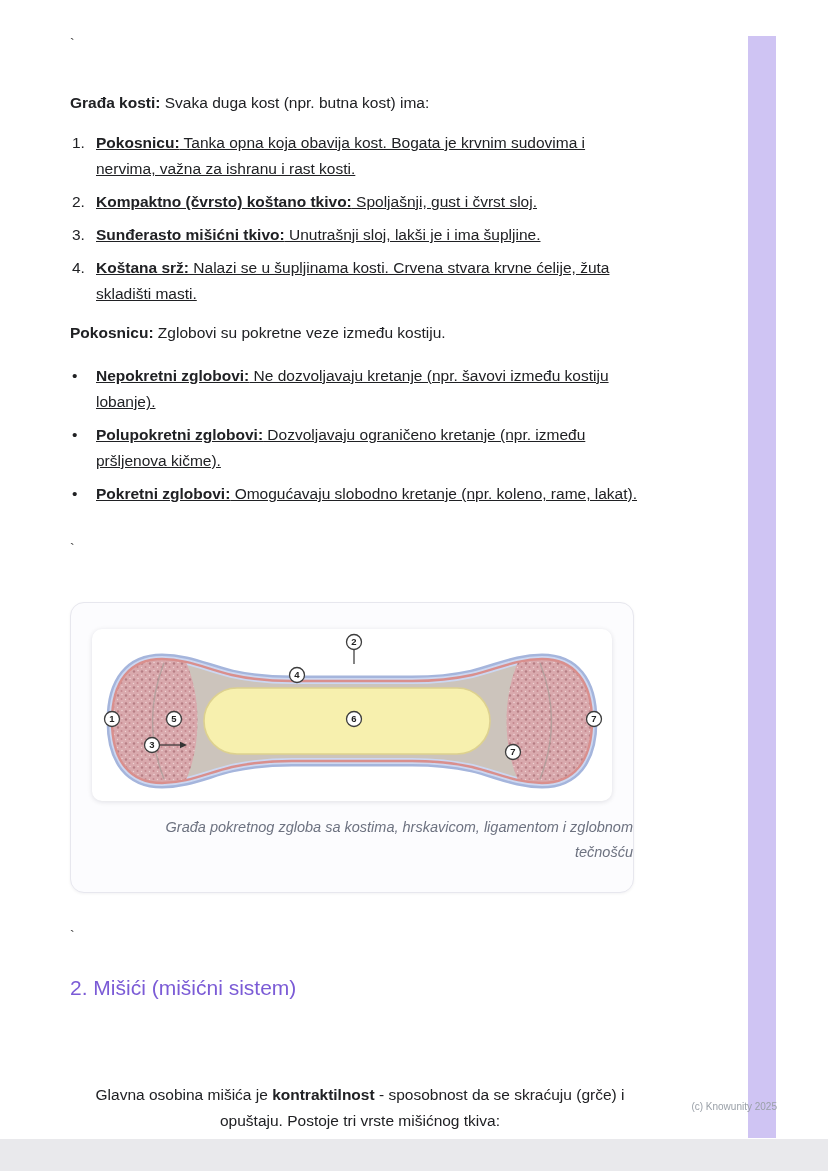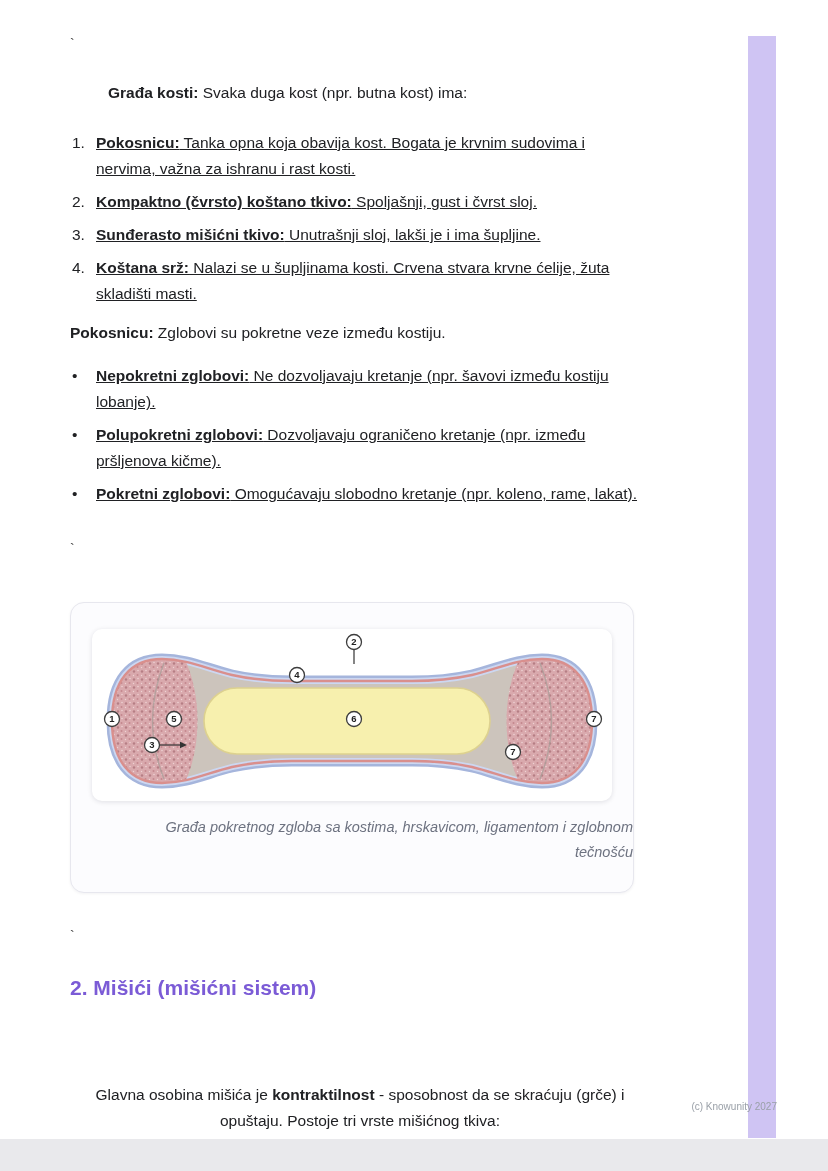--- a/index.html
+++ b/index.html
@@ -11,36 +11,36 @@
   .bottom-band { position:absolute; left:0; bottom:0; width:100%; height:32px; background:#e9e9ec; z-index:0; }
 
   .content { position:absolute; left:70px; top:0; width:664px; z-index:2; }
   .block { position:absolute; left:0; }
   .tick { font-size:14px; color:#3a3a3a; line-height:16px; }
   .t1 { top:36px; } .t2 { top:541px; } .t3 { top:928px; }
 
   p.body-line, .litext, .num, .bdot { font-size:15.5px; line-height:26px; color:#202124; }
   strong { font-weight:700; }
 
-  .intro { top:80px; width:620px;margin-left:38px; }
+  .intro { top:90px; width:620px; }
   .zg    { top:320px; width:620px; }
 
   .olist { top:130px; width:570px; }
   .ulist { top:363px; width:570px; }
   .li { display:flex; padding-left:2px; margin-bottom:7px; }
   .num  { flex:none; width:19px; margin-right:5px; }
   .bdot { flex:none; width:19px; margin-right:5px; }
   .litext { flex:1;text-decoration:underline; }
 
   .figure-card { top:602px; width:564px; height:291px; background:#fcfcfe; border:1px solid #e7e7ee; border-radius:14px; box-shadow:0 1px 3px rgba(20,20,40,0.05); }
   .figure-panel { position:absolute; left:21px; top:26px; width:520px; height:172px; background:#ffffff; border-radius:10px; box-shadow:0 1px 5px rgba(20,20,40,0.12); }
   .figure-caption { position:absolute; top:212px; left:0; right:0; text-align:right; }
   .figure-caption span { display:inline-block; max-width:500px; font-style:italic; color:#6d7280; font-size:14.5px; line-height:25px; }
 
-  .section-heading { top:976px; font-size:21px; font-weight:700; color:#7b5bd6; }
+  .section-heading { top:976px; font-size:21px; font-weight:400; color:#7b5bd6; }
   .mpara { top:1082px; width:580px;text-align:center; }
 
   .watermark { position:absolute; top:1101px; right:51px; font-size:10px; color:#9aa0a8; z-index:3; }
 
   svg text { font-family:"Liberation Sans", sans-serif; font-weight:700; }
 </style>
 </head>
 <body>
 
 <div class="screen">
@@ -163,15 +163,15 @@
     </div>
 
     <div class="block tick t3">`</div>
 
     <h2 class="block section-heading" style="color: rgb(123, 91, 214);">2. Mišići (mišićni sistem)</h2>
 
     <p class="block body-line mpara"><span>Glavna osobina mišića je </span><strong>kontraktilnost</strong><span> - sposobnost da se skraćuju (grče) i opuštaju. Postoje tri vrste mišićnog tkiva:</span></p>
 
   </div>
 
-  <div class="watermark">(c) Knowunity 2027</div>
+  <div class="watermark">(c) Knowunity 2025</div>
 
 </div>
 
 </body></html>

